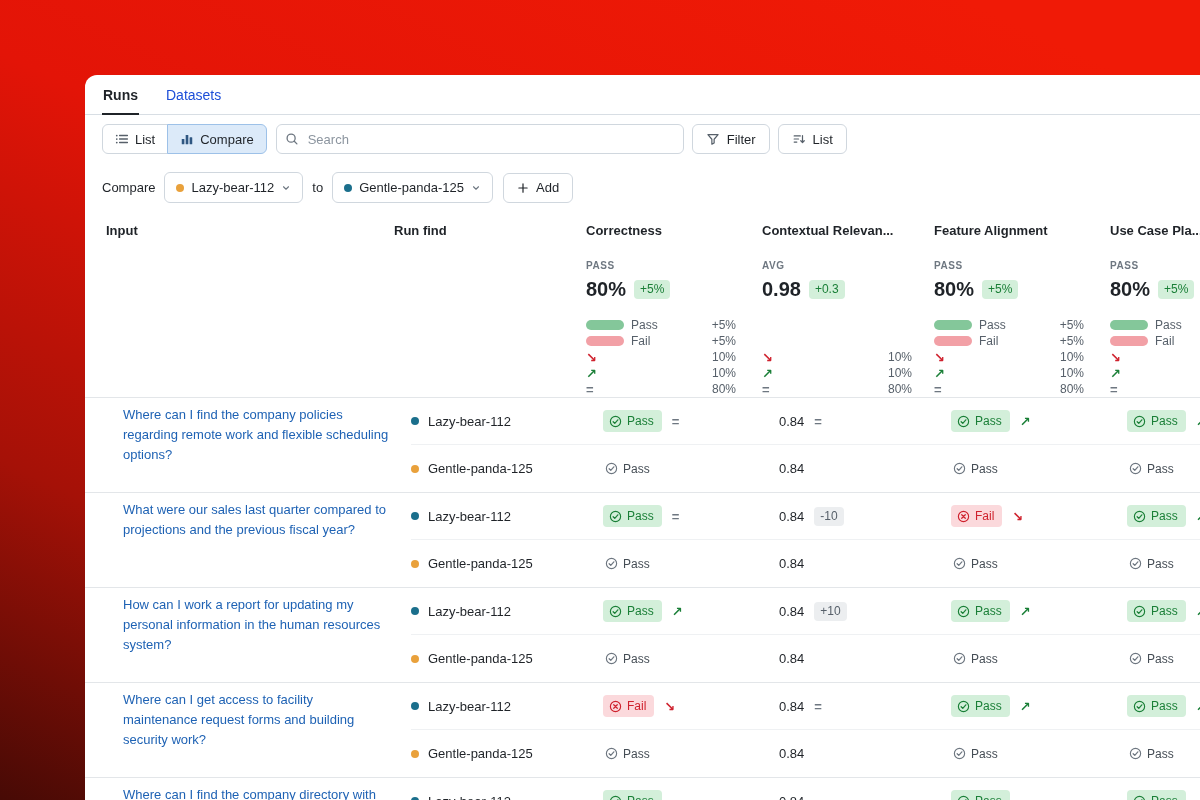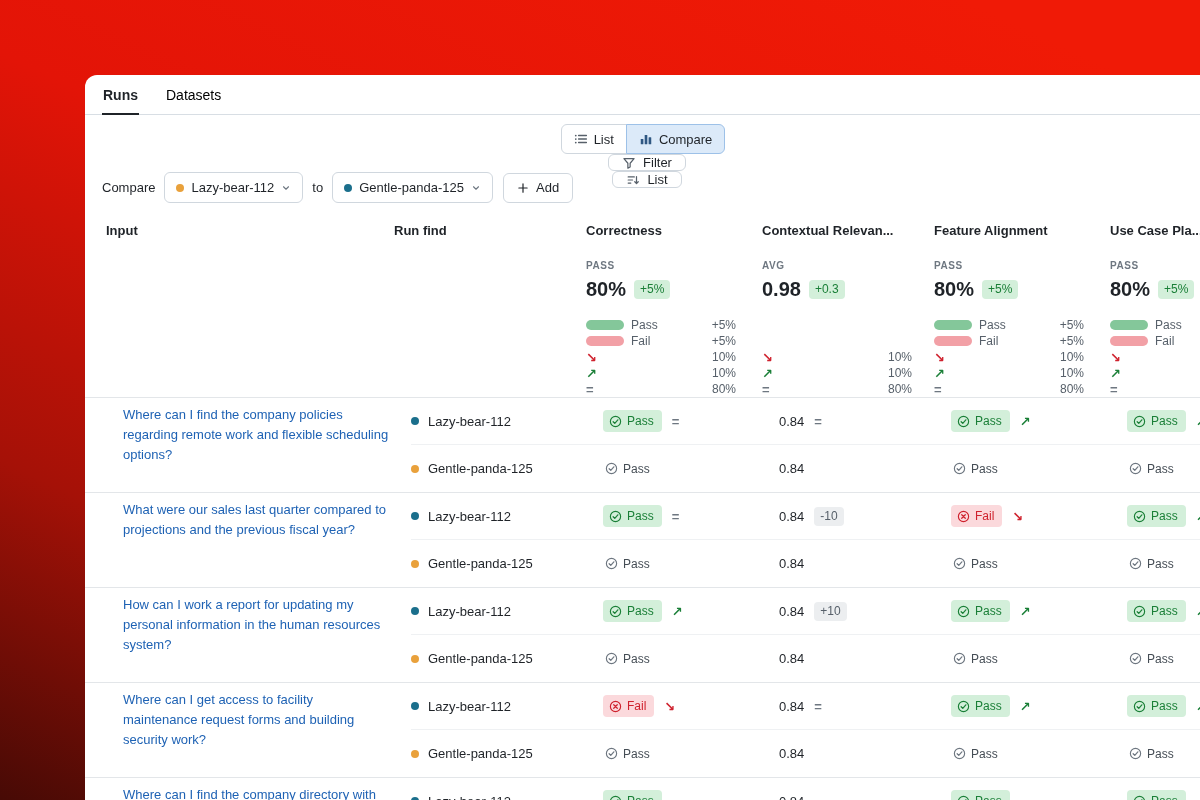--- a/index.html
+++ b/index.html
@@ -3,25 +3,25 @@
 <meta charset="utf-8">
 <style>
   html,body{margin:0;padding:0;width:1200px;height:800px;overflow:hidden;
     font-family:"Liberation Sans","DejaVu Sans",sans-serif;
     background:linear-gradient(205deg,#f01a06 8%,#e31407 45%,#a51107 75%,#470a05 100%);}
   .panel{position:absolute;left:85px;top:75px;width:1115px;height:725px;background:#fff;
     border-radius:12px 0 0 0;overflow:hidden;}
 
   
   .tabs{display:flex;gap:26px;padding:10px 0 0 17px;border-bottom:1px solid #D8DEE4;}
-  .tab{font-size:14px;color:#000000;padding:2px 1px 10px;cursor:pointer;}
+  .tab{font-size:14px;color:#1d4ed8;padding:2px 1px 10px;cursor:pointer;}
   .tab.active{color:#1F2328;font-weight:700;border-bottom:2px solid #1F2328;margin-bottom:-1px;}
 
   
-  .toolbar{display:flex;align-items:center;margin:9px 16px 0 17px;height:30px;flex-direction:column;}
+  .toolbar{display:flex;align-items:center;margin:9px 16px 0 17px;height:30px;}
   .seg{display:flex;}
   .seg-btn{display:flex;align-items:center;gap:6px;height:30px;padding:0 12px;background:#fff;
     border:1px solid #D0D7DE;font-size:13px;color:#1F2328;cursor:pointer;font-family:inherit;}
   .seg-btn:first-child{border-radius:6px 0 0 6px;}
   .seg-btn.selected{background:#DCEAF9;border-color:#9DC1E8;border-radius:0 6px 6px 0;margin-left:-1px;z-index:1;font-weight:500;}
   .search{display:flex;align-items:center;gap:7px;height:28px;width:390px;margin-left:9px;
     border:1px solid #D0D7DE;border-radius:6px;padding:0 8px;background:#fff;}
   .search input{border:none;outline:none;flex:1;font-size:13px;font-family:inherit;color:#1F2328;background:transparent;}
   .search input::placeholder{color:#8C959F;}
   .btn{display:flex;align-items:center;gap:7px;height:30px;padding:0 13px;margin-left:8px;background:#fff;
@@ -107,20 +107,29 @@
       <button class="seg-btn selected">
         <span class="ic">
           <svg width="14" height="14" viewBox="0 0 16 16">
               <rect x="2" y="8" width="3" height="6" rx="0.6" fill="#2F5782"></rect>
               <rect x="6.5" y="3.5" width="3" height="10.5" rx="0.6" fill="#2F5782"></rect>
               <rect x="11" y="6" width="3" height="8" rx="0.6" fill="#2F5782"></rect>
             </svg>
         </span>
         <span>Compare</span>
       </button>
+    </div>
+    <div class="search">
+      <span class="ic">
+        <svg width="14" height="14" viewBox="0 0 16 16">
+            <circle cx="7" cy="7" r="4.6" fill="none" stroke="#6E7781" stroke-width="1.5"></circle>
+            <path d="M10.6 10.6l3 3" stroke="#6E7781" stroke-width="1.5" stroke-linecap="round"></path>
+          </svg>
+      </span>
+      <input placeholder="Search" style="">
     </div>
     <button class="btn">
       <span class="ic">
         <svg width="14" height="14" viewBox="0 0 16 16">
             <path d="M2.2 3h11.6L9.3 8.3v4.2l-2.6 1.4V8.3L2.2 3z" fill="none" stroke="#57606A" stroke-width="1.4" stroke-linejoin="round"></path>
           </svg>
       </span>
       <span>Filter</span>
     </button>
     <button class="btn">

